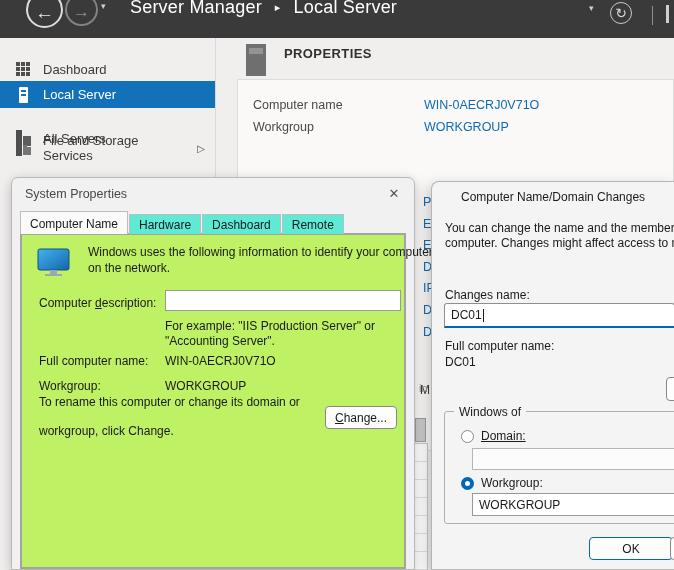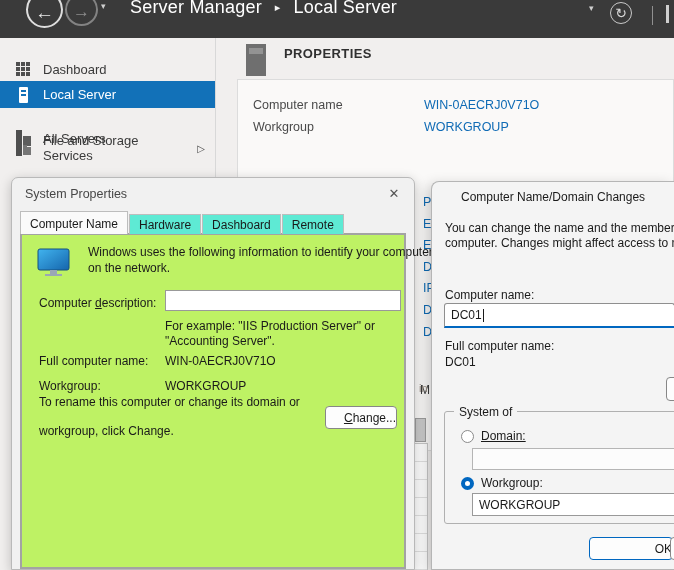--- a/index.html
+++ b/index.html
@@ -43,21 +43,21 @@
   .prow .val{position:absolute;left:171px;color:#0f6bb5;cursor:pointer;}
   .hval{position:absolute;left:185px;font-size:12.5px;color:#0f6bb5;white-space:nowrap;}
   .fragM{position:absolute;left:182px;top:303px;font-size:12px;color:#3a3a3a;}
   .fragIn{position:absolute;left:181px;top:302px;font-size:11px;color:#9a8f85;}
   .thumb{position:absolute;left:177px;top:338px;width:11px;height:24px;background:#cbcbcb;border:1px solid #9e9e9e;box-sizing:border-box;}
   .events-strip{position:absolute;left:413px;top:443px;width:13px;height:127px;background:#fff;border:1px solid #c9c9c9;
     background-image:repeating-linear-gradient(180deg,transparent 0 17px,#e2e2e2 17px 18px);}
   
   .dlg-title{font-size:12.5px;}
   .btn{position:absolute;box-sizing:border-box;background:#fdfdfd;border:1px solid #878787;border-radius:4px;
-    font-size:12px;color:#1a1a1a;display:flex;align-items:center;justify-content:flex-end;cursor:pointer;}
+    font-size:12px;color:#1a1a1a;display:flex;align-items:center;justify-content:center;cursor:pointer;}
   .field{position:absolute;box-sizing:border-box;background:#fff;border:1px solid #999;font-size:12px;
     display:flex;align-items:center;padding:0 6px;white-space:nowrap;overflow:hidden;}
   .lbl{position:absolute;font-size:12px;color:#1a1a1a;white-space:nowrap;}
   u{text-decoration:underline;}
   
   .sysprops{position:absolute;left:11px;top:177px;width:404px;height:393px;background:#f1f1f1;
     border:1px solid #b9b9b9;border-radius:7px 7px 0 0;box-shadow:0 3px 12px rgba(0,0,0,.22);box-sizing:border-box;}
   .sp-title{position:absolute;left:13px;top:9px;color:#474747;}
   .sp-close{position:absolute;right:9px;top:6px;width:22px;height:19px;display:flex;align-items:center;justify-content:center;
     color:#555;font-size:13px;cursor:pointer;}
@@ -209,33 +209,33 @@
         </div>
     </div>
   </div>
 
   <div class="cndc">
     <div class="lbl dlg-title" style="left:13px;top:8px;margin-left:16px;">Computer Name/Domain Changes</div>
 
     <div class="cn-body" style="top:39px;">You can change the name and the membership o</div>
     <div class="cn-body" style="top:54px;">computer. Changes might affect access to networ</div>
 
-    <span class="lbl" style="left:13px;top:106px;">Computer name:</span>
+    <span class="lbl" style="left:13px;top:106px;">Changes name:</span>
     <div class="field cn-input">
       <span>DC01</span>
         <span class="txtcaret"></span>
     </div>
 
     <span class="lbl" style="left:13px;top:157px;">Full computer name:</span>
     <span class="lbl" style="left:13px;top:173px;">DC01</span>
 
     <div class="btn" style="left:234px;top:195px;width:45px;height:24px;"></div>
 
     <div class="groupbox">
-      <span class="gb-legend">System of</span>
+      <span class="gb-legend">Windows of</span>
       <span class="radio off" style="left:16px;top:18px;"></span>
       <span class="lbl" style="left:36px;top:17px;text-decoration:underline;">Domain:</span>
       <div class="field" style="left:27px;top:36px;width:230px;height:22px;background:#fcfcfc;border-color:#b5b5b5;">
           <span></span>
         </div>
       <span class="radio on" style="left:16px;top:65px;"></span>
       <span class="lbl" style="left:36px;top:64px;">Workgroup:</span>
       <div class="field" style="left:27px;top:81px;width:230px;height:23px;">
           <span>WORKGROUP</span>
         </div>

